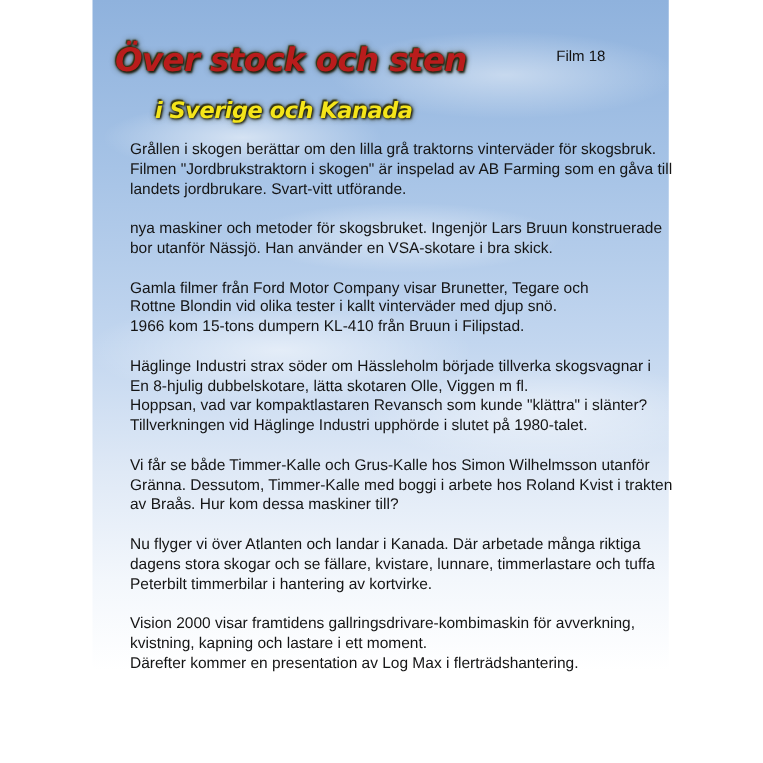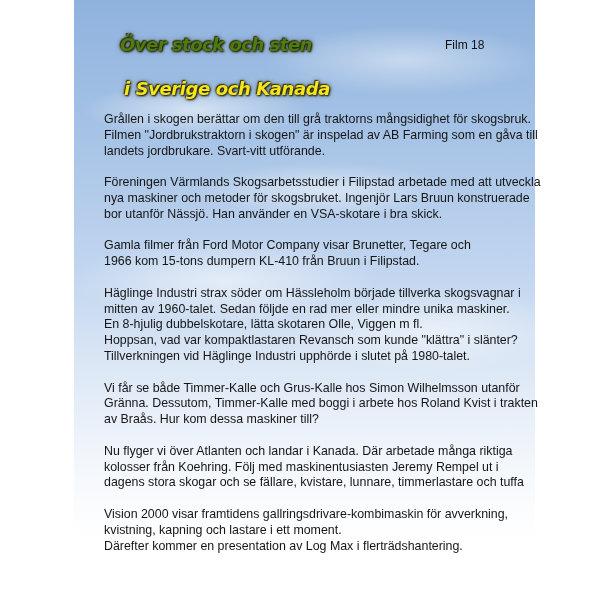--- a/index.html
+++ b/index.html
@@ -11,23 +11,23 @@
       position: absolute; left: 74px; top: 0; width: 461px; height: 610px;
       background:
         radial-gradient(ellipse 160px 40px at 120px 110px, rgba(255,255,255,0.55), rgba(255,255,255,0) 70%),
         radial-gradient(ellipse 200px 50px at 330px 60px, rgba(255,255,255,0.45), rgba(255,255,255,0) 70%),
         radial-gradient(ellipse 180px 40px at 250px 190px, rgba(255,255,255,0.5), rgba(255,255,255,0) 70%),
         radial-gradient(ellipse 220px 60px at 150px 280px, rgba(255,255,255,0.55), rgba(255,255,255,0) 70%),
         radial-gradient(ellipse 200px 60px at 360px 330px, rgba(255,255,255,0.5), rgba(255,255,255,0) 70%),
         linear-gradient(180deg, #8fb2dd 0%, #a6c3e6 22%, #c2d6ef 45%, #dfe9f6 62%, #f3f7fc 76%, #ffffff 88%, #ffffff 100%);
     }
     .title {
-      position: absolute; left: 120px; top: 34px; margin: 0;
+      position: absolute; left: 92px; top: 34px; margin: 0;
       font-family: "DejaVu Sans", sans-serif; font-style: italic; font-weight: bold;
-      font-size: 18px; letter-spacing: -0.5px; color: #4d7c0f;
+      font-size: 26px; letter-spacing: -0.5px; color: #b91c1c;
       text-shadow: 0 0 2px #2a2a10, 1px 1px 2px #1a1a08, -1px -1px 1px #3a3a14, 0 0 5px rgba(40,40,10,0.8);
       white-space: nowrap;
     }
     .subtitle {
       position: absolute; left: 110px; top: 64px; margin: 14px;
       font-family: "DejaVu Sans", sans-serif; font-style: italic; font-weight: bold;
       font-size: 18px; letter-spacing: -0.4px; color: #f5e51a;
       text-shadow: 0 0 2px #2a2a10, 1px 1px 2px #1a1a08, -1px -1px 1px #3a3a14, 0 0 5px rgba(40,40,10,0.8);
       white-space: nowrap;
     }
@@ -46,49 +46,48 @@
 <body>
 
 <div class="cover"></div>
 
 <h1 class="title">Över stock och sten</h1>
 <h2 class="subtitle">i Sverige och Kanada</h2>
 <div class="film-no">Film 18</div>
 
 <div class="body-text">
   <p>
-    <span class="line">Grållen i skogen berättar om den till grå traktorns mångsidighet för skogsbruk.</span>
+    <span class="line">Grållen i skogen berättar om den lilla grå traktorns vinterväder för skogsbruk.</span>
     <span class="line">Filmen "Jordbrukstraktorn i skogen" är inspelad av AB Farming som en gåva till</span>
     <span class="line">landets jordbrukare. Svart-vitt utförande.</span>
   </p>
   <p>
-    <span class="line">Föreningen Värmlands Skogsarbetsstudier i Filipstad arbetade med att utveckla</span>
     <span class="line">nya maskiner och metoder för skogsbruket. Ingenjör Lars Bruun konstruerade</span>
     <span class="line">bor utanför Nässjö. Han använder en VSA-skotare i bra skick.</span>
   </p>
   <p>
     <span class="line">Gamla filmer från Ford Motor Company visar Brunetter, Tegare och</span>
+    <span class="line">Rottne Blondin vid olika tester i kallt vinterväder med djup snö.</span>
     <span class="line">1966 kom 15-tons dumpern KL-410 från Bruun i Filipstad.</span>
   </p>
   <p>
     <span class="line">Häglinge Industri strax söder om Hässleholm började tillverka skogsvagnar i</span>
-    <span class="line">mitten av 1960-talet. Sedan följde en rad mer eller mindre unika maskiner.</span>
     <span class="line">En 8-hjulig dubbelskotare, lätta skotaren Olle, Viggen m fl.</span>
     <span class="line">Hoppsan, vad var kompaktlastaren Revansch som kunde "klättra" i slänter?</span>
     <span class="line">Tillverkningen vid Häglinge Industri upphörde i slutet på 1980-talet.</span>
   </p>
   <p>
     <span class="line">Vi får se både Timmer-Kalle och Grus-Kalle hos Simon Wilhelmsson utanför</span>
     <span class="line">Gränna. Dessutom, Timmer-Kalle med boggi i arbete hos Roland Kvist i trakten</span>
     <span class="line">av Braås. Hur kom dessa maskiner till?</span>
   </p>
   <p>
     <span class="line">Nu flyger vi över Atlanten och landar i Kanada. Där arbetade många riktiga</span>
-    <span class="line">kolosser från Koehring. Följ med maskinentusiasten Jeremy Rempel ut i</span>
     <span class="line">dagens stora skogar och se fällare, kvistare, lunnare, timmerlastare och tuffa</span>
+    <span class="line">Peterbilt timmerbilar i hantering av kortvirke.</span>
   </p>
   <p class="tight">
     <span class="line">Vision 2000 visar framtidens gallringsdrivare-kombimaskin för avverkning,</span>
     <span class="line">kvistning, kapning och lastare i ett moment.</span>
     <span class="line">Därefter kommer en presentation av Log Max i flerträdshantering.</span>
   </p>
 
 </div>
 
 </body></html>

